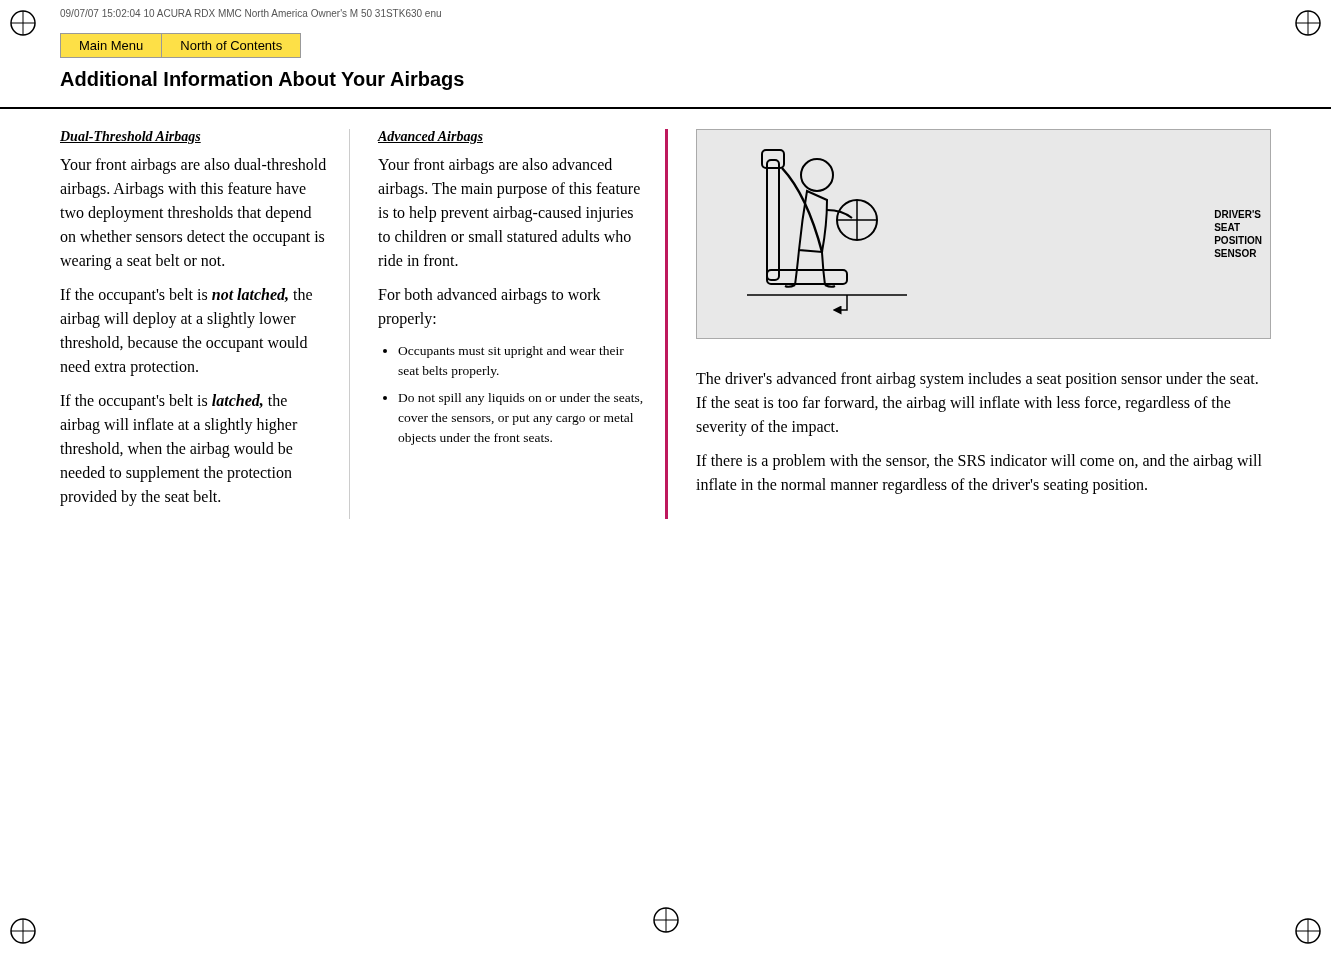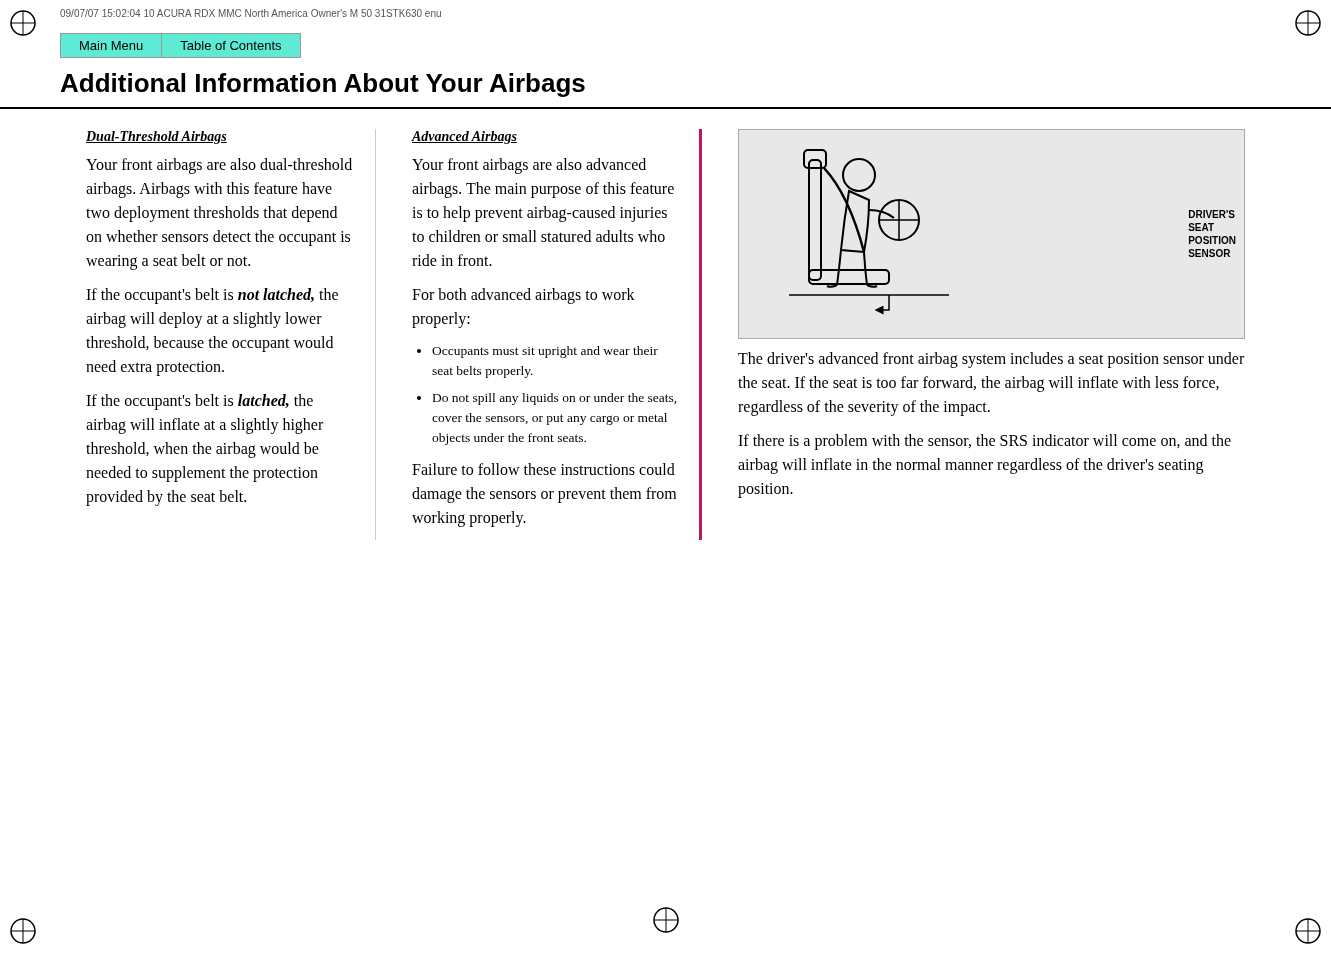--- a/index.html
+++ b/index.html
@@ -35,47 +35,47 @@
     
     .nav-bar {
       display: flex;
       align-items: center;
       padding: 6px 60px 4px 60px;
       gap: 0;
     }
 
     .nav-button {
       border: 1px solid #999;
-      background: #5eead4;
+      background: #fde047;
       padding: 4px 18px;
       font-size: 13px;
       font-family: Arial, sans-serif;
       cursor: pointer;
       color: #000;
     }
 
     .nav-button:first-child {
       border-right: none;
     }
 
     
     .page-title {
-      font-size: 26px;
+      font-size: 20px;
       font-weight: bold;
       font-family: Arial, sans-serif;
-      padding: 6px 60px 8px 60px;
+      padding: 6px 60px 16px 60px;
       border-bottom: 2px solid #000;
       margin-bottom: 20px;
     }
 
     
     .content-area {
       display: flex;
-      padding: 0 86px;
-      gap: 16px;
+      padding: 0 60px;
+      gap: 8px;
     }
 
     
     .col-left {
       flex: 0 0 290px;
       padding-right: 20px;
       border-right: 1px solid #ccc;
     }
 
     .col-middle {
@@ -125,21 +125,21 @@
       margin-bottom: 6px;
     }
 
     
     .illustration-box {
       background: #e8e8e8;
       border: 1px solid #aaa;
       width: 100%;
       height: 210px;
       position: relative;
-      margin-bottom: 8px;
+      margin-bottom: 28px;
       overflow: hidden;
     }
 
     .illustration-label {
       position: absolute;
       right: 8px;
       top: 50%;
       transform: translateY(-50%);
       font-size: 10px;
       font-weight: bold;
@@ -217,21 +217,21 @@
       <line x1="3" y1="15" x2="27" y2="15" stroke="#000" stroke-width="1"></line>
     </svg>
   </div>
 
   <div class="print-header">
     <span>09/07/07  15:02:04    10 ACURA RDX MMC North America Owner's M 50 31STK630 enu</span>
   </div>
 
   <div class="nav-bar">
     <button class="nav-button">Main Menu</button>
-    <button class="nav-button">Table of Contents</button>
+    <button class="nav-button">North of Contents</button>
   </div>
 
   <div class="page-title">Additional Information About Your Airbags</div>
 
   <div class="content-area">
 
     <div class="col-left">
       <div class="section-heading">Dual-Threshold Airbags</div>
       <p class="body-text">Your front airbags are also dual-threshold airbags. Airbags with this feature have two deployment thresholds that depend on whether sensors detect the occupant is wearing a seat belt or not.</p>
       <p class="body-text">
@@ -243,21 +243,20 @@
     </div>
 
     <div class="col-middle">
       <div class="section-heading">Advanced Airbags</div>
       <p class="body-text">Your front airbags are also advanced airbags. The main purpose of this feature is to help prevent airbag-caused injuries to children or small statured adults who ride in front.</p>
       <p class="body-text">For both advanced airbags to work properly:</p>
       <ul class="bullet-list">
         <li>Occupants must sit upright and wear their seat belts properly.</li>
         <li>Do not spill any liquids on or under the seats, cover the sensors, or put any cargo or metal objects under the front seats.</li>
       </ul>
-      <p class="body-text">Failure to follow these instructions could damage the sensors or prevent them from working properly.</p>
     </div>
 
     <div class="col-right">
 
       <div class="illustration-box">
 
         <svg class="seat-svg" width="230" height="190" viewBox="0 0 230 190">
 
           <rect x="60" y="20" width="12" height="120" rx="4" fill="none" stroke="#000" stroke-width="2"></rect>
 

